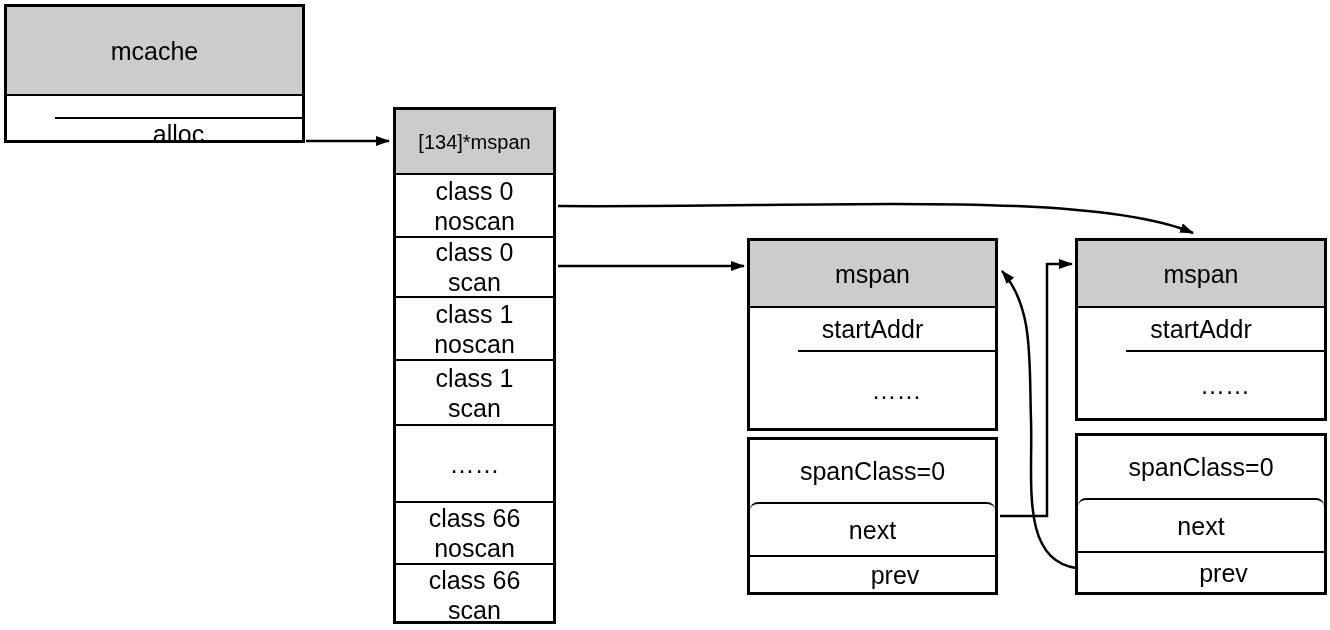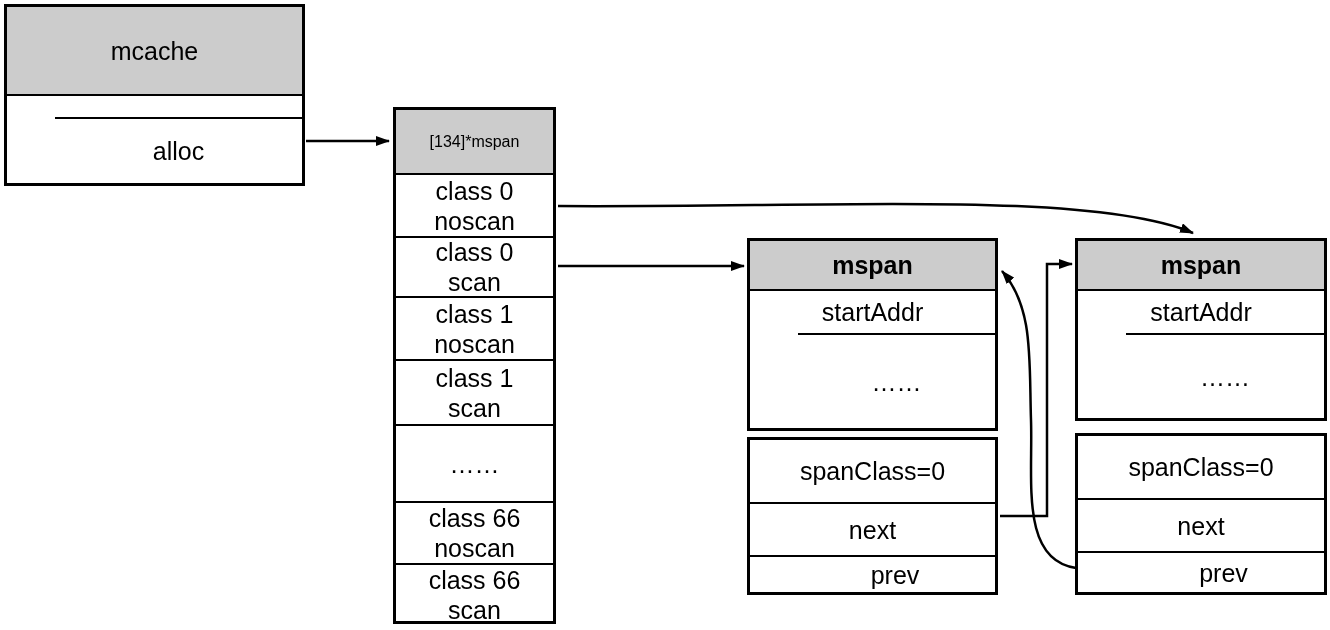--- a/index.html
+++ b/index.html
@@ -27,41 +27,41 @@
     text-align:center;
     white-space:pre-line;
     font-size:25px;
     line-height:1.2;
     flex:0 0 auto;
   }
   .row + .row{border-top:2px solid #000;}
   .hdr{background:#cccccc;}
   .fill{flex:1 1 auto;margin-left:48px;}
   
-  #mcache{left:4px;top:4px;width:301px;height:182px;gap:21px;}
+  #mcache{left:4px;top:4px;width:301px;height:139px;gap:21px;}
   #mcache .hdr{height:89px;border-bottom:2px solid #000;}
   
   #spanArray{left:393px;top:107px;width:163px;height:517px;}
-  #spanArray .hdr{height:63px;font-size:16px;}
+  #spanArray .hdr{height:63px;font-size:20px;}
   #spanArray .r1{height:63px;}
   #spanArray .r2{height:60px;}
   #spanArray .r3{height:63px;}
   #spanArray .r4{height:65px;}
   #spanArray .rdots{height:77px;}
   #spanArray .r6{height:62px;}
   #spanArray .r7{flex:1 1 auto;}
   
-  .mspan-top .hdr{height:48px;font-weight:bold;}
+  .mspan-top .hdr{height:65px;}
   .mspan-top .raddr{height:44px;}
   #mspan1top{left:747px;top:238px;width:251px;height:193px;}
   #mspan1bot{left:747px;top:437px;width:251px;height:158px;}
   #mspan2top{left:1075px;top:238px;width:252px;height:183px;}
   #mspan2bot{left:1075px;top:433px;width:252px;height:162px;}
   .mspan-bot .rspan{height:62px;}
-  .mspan-bot .rnext{height:53px;}
+  .mspan-bot .rnext{height:53px;border-radius:8px;}
   .mspan-bot .rprev{flex:1 1 auto;padding-left:45px;}
   
   #wires{
     position:absolute;left:0;top:0;width:1330px;height:630px;
     pointer-events:none;
   }
   #wires path, #wires polyline{
     fill:none;stroke:#000;stroke-width:2.5px;
   }
 </style>

